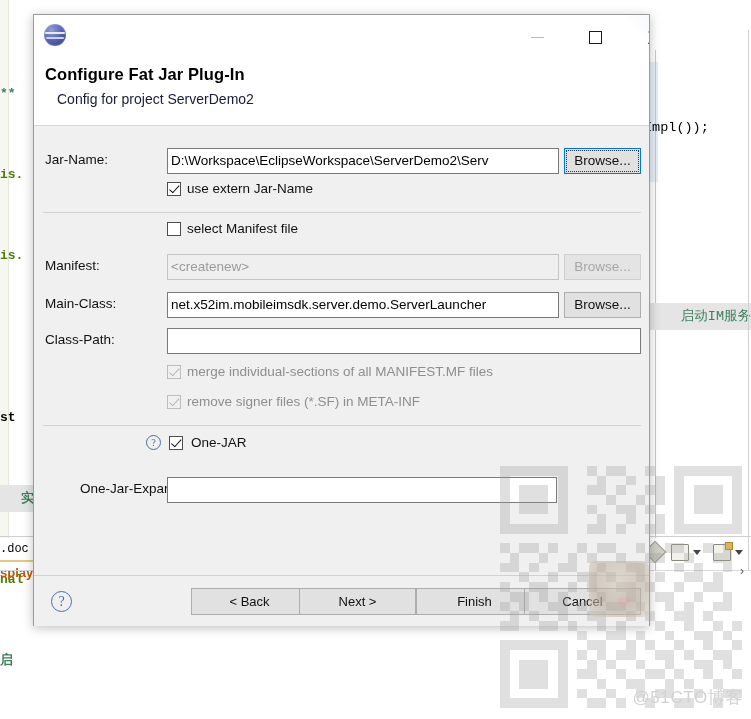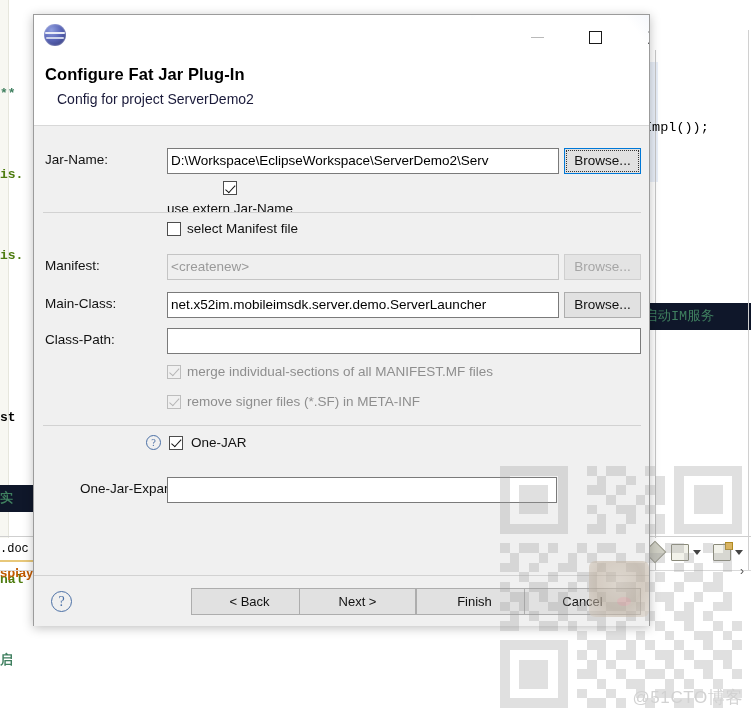--- a/index.html
+++ b/index.html
@@ -19,21 +19,21 @@
   }
   .code-col{
     position:absolute;left:0;top:26px;width:34px;
     font-family:"Liberation Mono", monospace;font-size:13px;font-weight:bold;
     line-height:27px;white-space:pre;overflow:hidden;
   }
   .code-col .ln{display:block;height:27px;overflow:hidden;}
   .c-green{color:#3f7f5f;}
   .c-purple{color:#4d7c0f;}
   .c-black{color:#000000;}
-  .c-sel{background:#0f172a;}
+  .c-sel{background:#e5e5e5;text-align:right;}
 
   .code-right{
     position:absolute;left:644px;top:60px;width:107px;
     font-family:"Liberation Mono", monospace;font-size:13.5px;
     line-height:27px;white-space:pre;
   }
   .right-hl{position:absolute;left:644px;top:62px;width:14px;height:120px;background:#e8eef8;}
   .right-line{position:absolute;left:655px;top:50px;width:1px;height:520px;background:#c8c8c8;}
 
   .editor-sep{position:absolute;left:0;top:536px;width:751px;height:1px;background:#cfcfcf;}
@@ -278,21 +278,21 @@
   </div>
 
   <div class="dlg-body">
 
     <div class="row" style="top:20px;">
       <div class="lbl" style="top:0;">Jar-Name:</div>
       <div class="txt" style="left:133px;top:2px;width:392px;">D:\Workspace\EclipseWorkspace\ServerDemo2\Serv</div>
       <div class="btn focus" style="left:530px;top:2px;width:77px;">Browse...</div>
     </div>
 
-    <div class="cb" style="left:133px;top:55px;flex-direction:column;">
+    <div class="cb" style="left:133px;top:55px;">
       <span class="cb-box checked"></span>
       <span>use extern Jar-Name</span>
     </div>
 
     <div class="hr" style="top:86px;"></div>
 
     <div class="cb" style="left:133px;top:95px;">
       <span class="cb-box"></span>
       <span>select Manifest file</span>
     </div>

